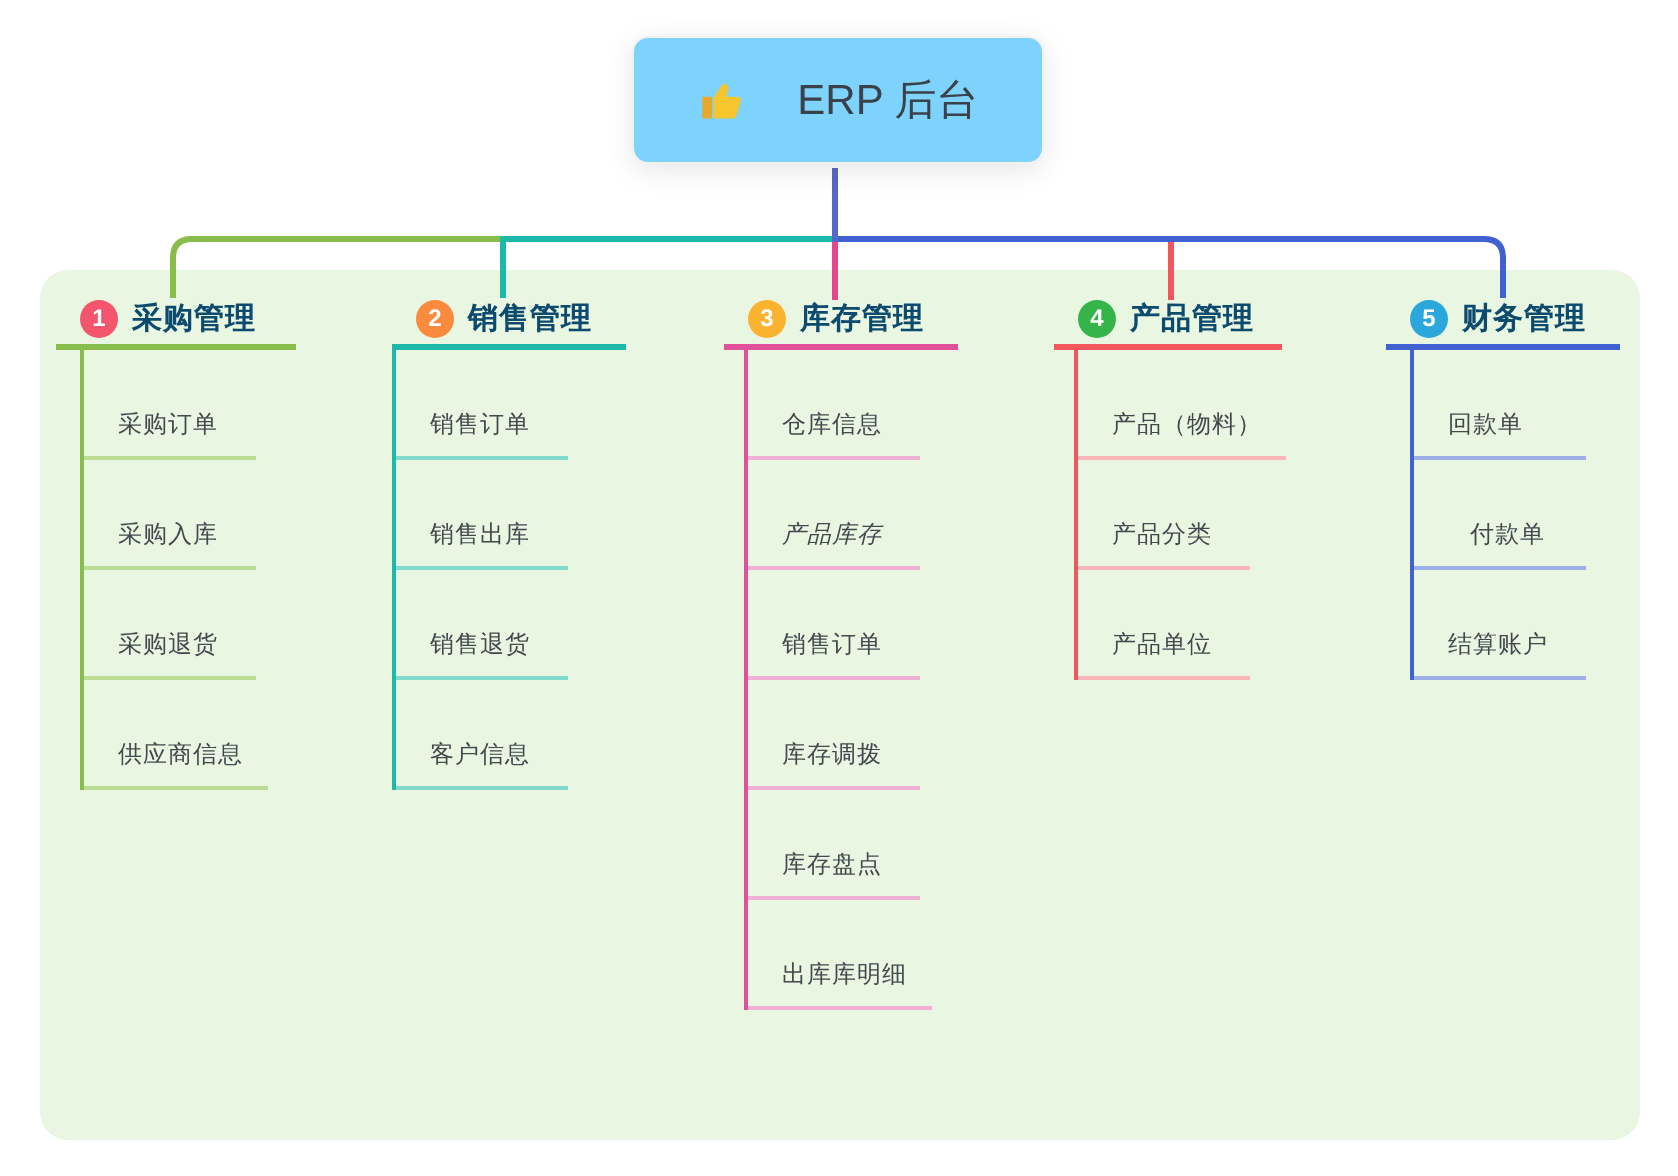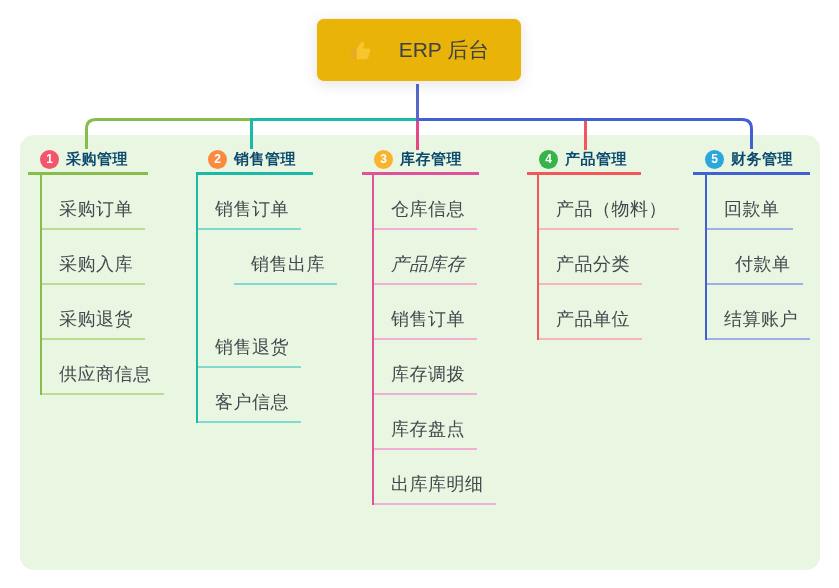--- a/index.html
+++ b/index.html
@@ -9,21 +9,21 @@
     background:#ffffff;
   }
   .panel{
     position:absolute;left:20px;top:135px;width:800px;height:435px;
     background:#e9f6e2;border-radius:14px;
   }
   .connectors{position:absolute;left:0;top:0;width:839px;height:588px;pointer-events:none;}
   .connectors path{fill:none;stroke-width:3px;}
   .root-node{
     position:absolute;left:316px;top:18px;width:206px;height:64px;
-    background:#eab308;border:1px solid #f1f1f1;border-radius:8px;
+    background:#7dd3fc;border:1px solid #f1f1f1;border-radius:8px;
     box-shadow:0 3px 14px rgba(0,0,0,.10);
     display:flex;align-items:center;justify-content:center;gap:24px;
     font-size:21px;color:#3b4148;font-weight:500;box-sizing:border-box;
   }
   .thumb{width:26px;height:26px;display:inline-flex;}
   .branch-header{
     position:absolute;top:146px;height:29px;box-sizing:border-box;
     display:flex;align-items:center;gap:7px;padding-left:12px;
     border-bottom:3px solid #999;
   }
@@ -31,21 +31,21 @@
     width:19px;height:19px;border-radius:50%;flex:0 0 19px;
     display:flex;align-items:center;justify-content:center;
     color:#fff;font-size:12px;font-weight:700;line-height:1;
   }
   .branch-title{font-size:15px;font-weight:600;color:#0c4a6e;white-space:nowrap;letter-spacing:.5px;}
   .branch-children{position:absolute;top:175px;border-left:2px solid #999;}
   .child-item{
     height:55px;min-width:86px;width:max-content;box-sizing:border-box;
     padding:0 12px 7px 17px;border-bottom:2px solid #4d7c0f;
     display:flex;align-items:flex-end;
-    font-size:18px;color:#44484d;white-space:nowrap;letter-spacing:.5px;
+    font-size:12px;color:#44484d;white-space:nowrap;letter-spacing:.5px;
   }
   
   .h1{left:28px;width:120px;} .c1{left:40px;}
   .h2{left:196px;width:117px;} .c2{left:196px;}
   .h3{left:362px;width:117px;} .c3{left:372px;}
   .h4{left:527px;width:114px;} .c4{left:537px;}
   .h5{left:693px;width:117px;} .c5{left:705px;}
 </style>
 </head>
 <body>
@@ -83,22 +83,22 @@
     <div class="child-item" style="border-bottom-color: rgb(188, 220, 150);">采购退货</div>
     <div class="child-item" style="border-bottom-color: rgb(188, 220, 150);">供应商信息</div>
   </div>
 
   <div class="branch-header h2" style="border-bottom-color: rgb(29, 185, 168);">
     <span class="badge" style="background-color: rgb(250, 138, 61);">2</span>
     <span class="branch-title">销售管理</span>
   </div>
   <div class="branch-children c2" style="border-left-color: rgb(29, 185, 168);">
     <div class="child-item" style="border-bottom-color: rgb(132, 217, 205);">销售订单</div>
-    <div class="child-item" style="border-bottom-color: rgb(132, 217, 205); margin-left: 36px;">销售出库</div>
-    <div class="child-item" style="border-bottom-color: rgb(132, 217, 205); margin-top: 28px;">销售退货</div>
+    <div class="child-item" style="border-bottom-color: rgb(132, 217, 205);">销售出库</div>
+    <div class="child-item" style="border-bottom-color: rgb(132, 217, 205);">销售退货</div>
     <div class="child-item" style="border-bottom-color: rgb(132, 217, 205);">客户信息</div>
   </div>
 
   <div class="branch-header h3" style="border-bottom-color: rgb(225, 81, 154);">
     <span class="badge" style="background-color: rgb(249, 179, 46);">3</span>
     <span class="branch-title">库存管理</span>
   </div>
   <div class="branch-children c3" style="border-left-color: rgb(225, 81, 154);">
     <div class="child-item" style="border-bottom-color: rgb(240, 176, 212);">仓库信息</div>
     <div class="child-item" style="border-bottom-color: rgb(240, 176, 212); font-style: italic;">产品库存</div>

